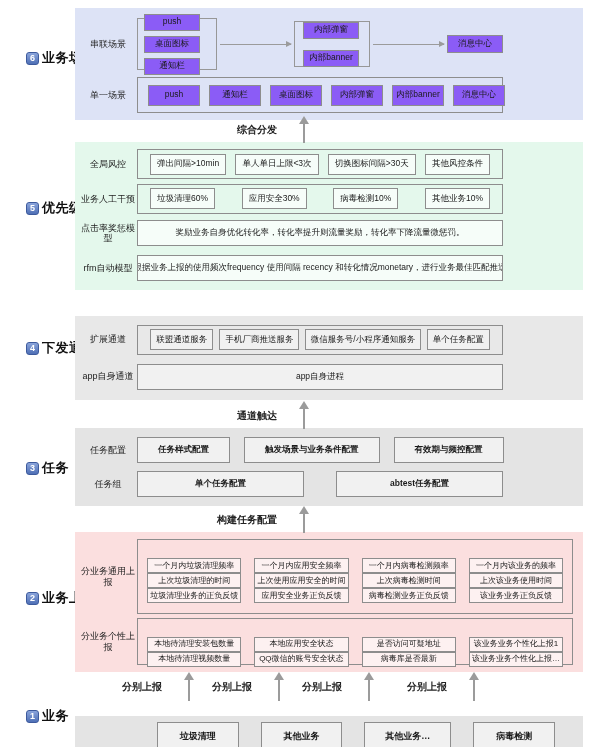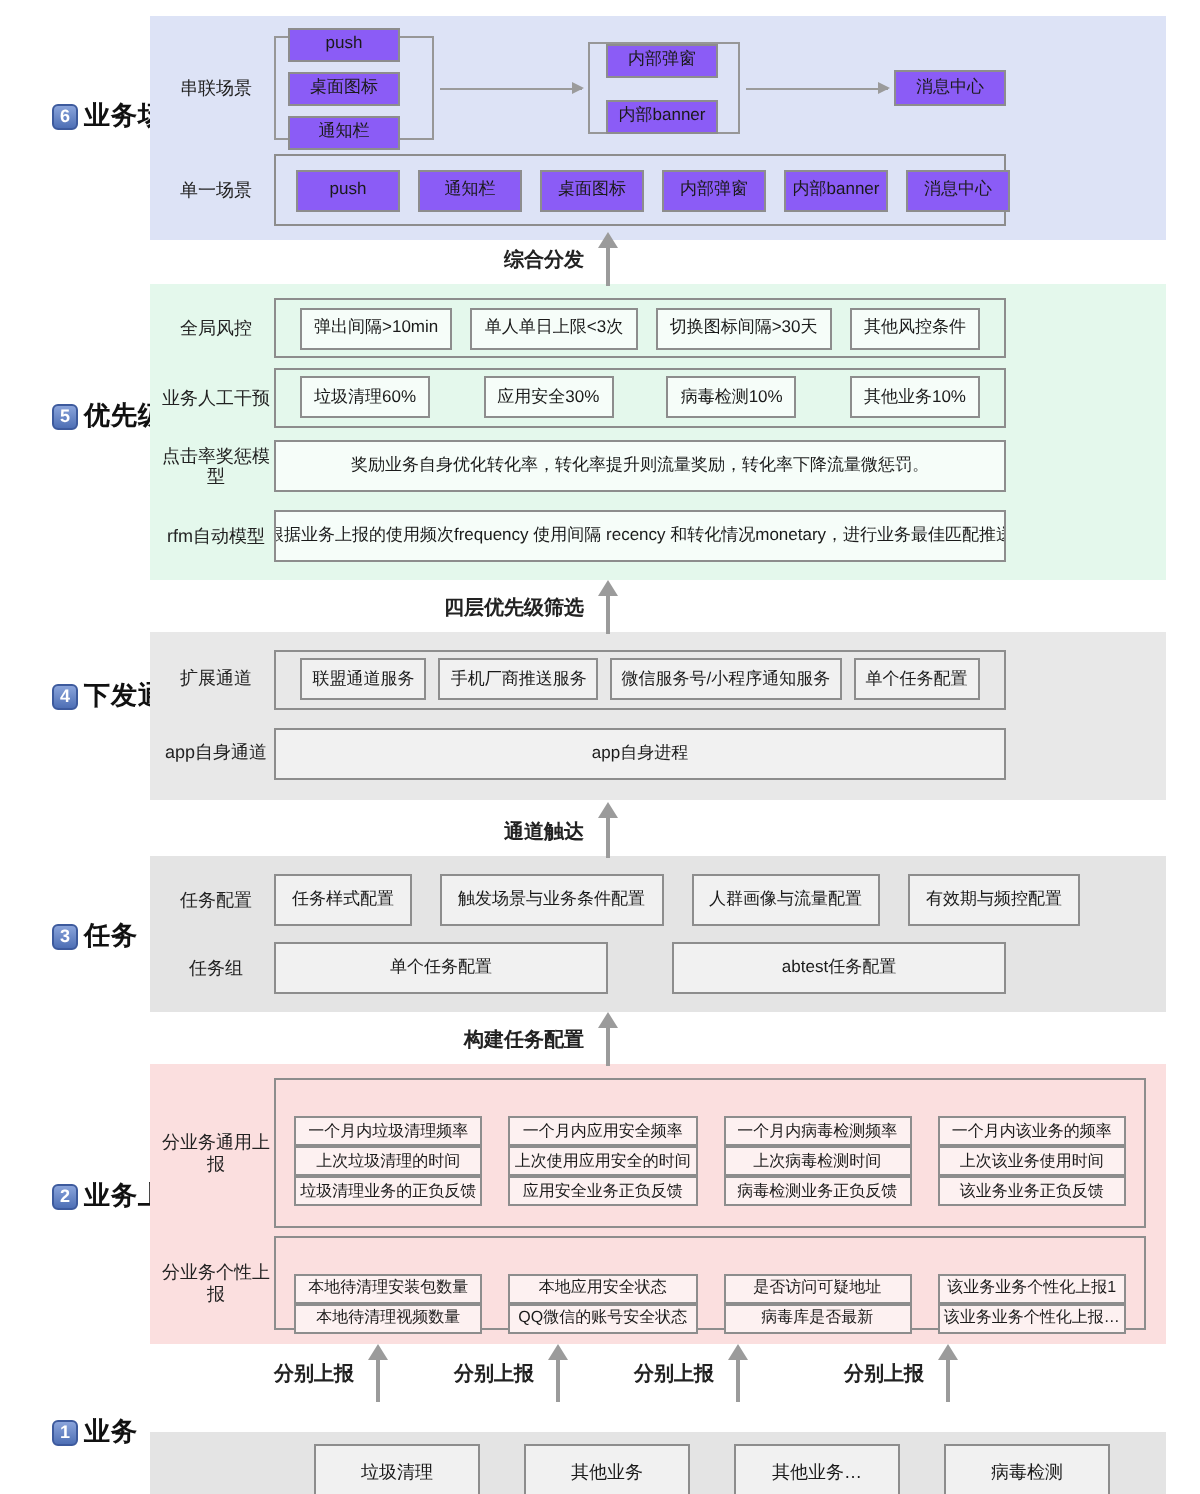--- a/index.html
+++ b/index.html
@@ -35,21 +35,21 @@
   .outline-box.hrow{justify-content:space-between;padding:4px 12px;height:30px;gap:6px;align-self:center;}
   .p-scene .outline-box.hrow{height:36px;padding:6px 10px;gap:9px;}
   .p-scene .outline-box.hrow .mini-box{height:21px;min-width:52px;}
   .outline-box.hrow .mini-box{height:21px;}
 
   
   .mini-box.wide{flex:1;height:26px;font-size:8.5px;}
 
   
   .row-plain{gap:14px;}
-  .row-plain .mini-box{flex:1 1 0;min-width:max-content;height:26px;padding:2px 8px;}
+  .row-plain .mini-box{flex:1 1 0;min-width:max-content;height:26px;padding:2px 20px;font-weight:bold;}
   .row-plain.two{gap:32px;}
   .p-business .row-plain{gap:22px;}
   .p-business .row-plain .mini-box{height:28px;font-size:9px;}
 
   
   .outline-box.grid{align-items:stretch;padding:18px 9px;gap:13px;height:94%;}
   .grid-col{flex:1;display:flex;flex-direction:column;justify-content:space-between;min-width:0;}
   .mini-box.small{font-size:8px;height:15px;padding:1px 3px;flex:0 0 auto;}
 
   
@@ -59,21 +59,21 @@
   .chain-group{border:1px solid #979797;display:flex;flex-direction:column;justify-content:center;
     gap:5px;padding:4px 16px 4px 6px;height:90%;box-sizing:border-box;}
   .chain-group.g2{gap:11px;padding:4px 10px 4px 8px;height:78%;}
   .chain .mini-box{width:56px;height:17px;padding:1px 2px;flex:0 0 auto;}
   .chain .end-box{width:56px;height:18px;}
   .h-arrow{flex:1;height:1px;background:#9b9b9b;position:relative;margin:0 3px;}
   .h-arrow::after{content:"";position:absolute;right:-1px;top:-3px;
     border-top:3px solid transparent;border-bottom:3px solid transparent;border-left:6px solid #9b9b9b;}
 
   
-  .connector{position:absolute;display:flex;align-items:center;justify-content:flex-end;gap:6px;box-sizing:border-box;}
+  .connector{position:absolute;display:flex;align-items:center;justify-content:flex-end;gap:21px;box-sizing:border-box;}
   .conn-label{font-size:10px;font-weight:bold;color:#222;white-space:nowrap;}
   .arrow-up{position:relative;width:12px;align-self:stretch;flex:0 0 12px;}
   .arrow-up::before{content:"";position:absolute;left:5px;top:5px;bottom:0;width:2px;background:#9b9b9b;}
   .arrow-up::after{content:"";position:absolute;left:1px;top:-1px;
     border-left:5px solid transparent;border-right:5px solid transparent;border-bottom:8px solid #9b9b9b;}
 </style>
 </head>
 <body>
 
 <div class="canvas">
@@ -189,21 +189,20 @@
           <div class="mini-box wide">app自身进程</div>
         </div>
       </div>
     </div>
   <div class="panel p-task" id="panel-3" style="top: 428px; height: 78px; background: rgb(228, 228, 228);">
       <div class="p-row">
         <div class="row-label">任务配置</div>
         <div class="row-content row-plain">
           <div class="mini-box">任务样式配置</div>
           <div class="mini-box">触发场景与业务条件配置</div>
-          <div class="mini-box">人群画像与流量配置</div>
           <div class="mini-box">有效期与频控配置</div>
         </div>
       </div>
       <div class="p-row">
         <div class="row-label">任务组</div>
         <div class="row-content row-plain two">
           <div class="mini-box">单个任务配置</div>
           <div class="mini-box">abtest任务配置</div>
         </div>
       </div>
@@ -269,24 +268,20 @@
           <div class="mini-box">其他业务…</div>
           <div class="mini-box">病毒检测</div>
         </div>
       </div>
     </div>
 
   <div class="connector" style="top:117px;left:190px;width:120px;height:26px">
     <span class="conn-label">综合分发</span>
     <span class="arrow-up"></span>
   </div>
-  <div class="connector" style="top:291px;left:158px;width:152px;height:26px">
-    <span class="conn-label">四层优先级筛选</span>
-    <span class="arrow-up"></span>
-  </div>
   <div class="connector" style="top:402px;left:190px;width:120px;height:27px">
     <span class="conn-label">通道触达</span>
     <span class="arrow-up"></span>
   </div>
   <div class="connector" style="top:507px;left:172px;width:138px;height:26px">
     <span class="conn-label">构建任务配置</span>
     <span class="arrow-up"></span>
   </div>
   <div class="connector" style="top:673px;left:117px;width:78px;height:28px">
     <span class="conn-label">分别上报</span>

